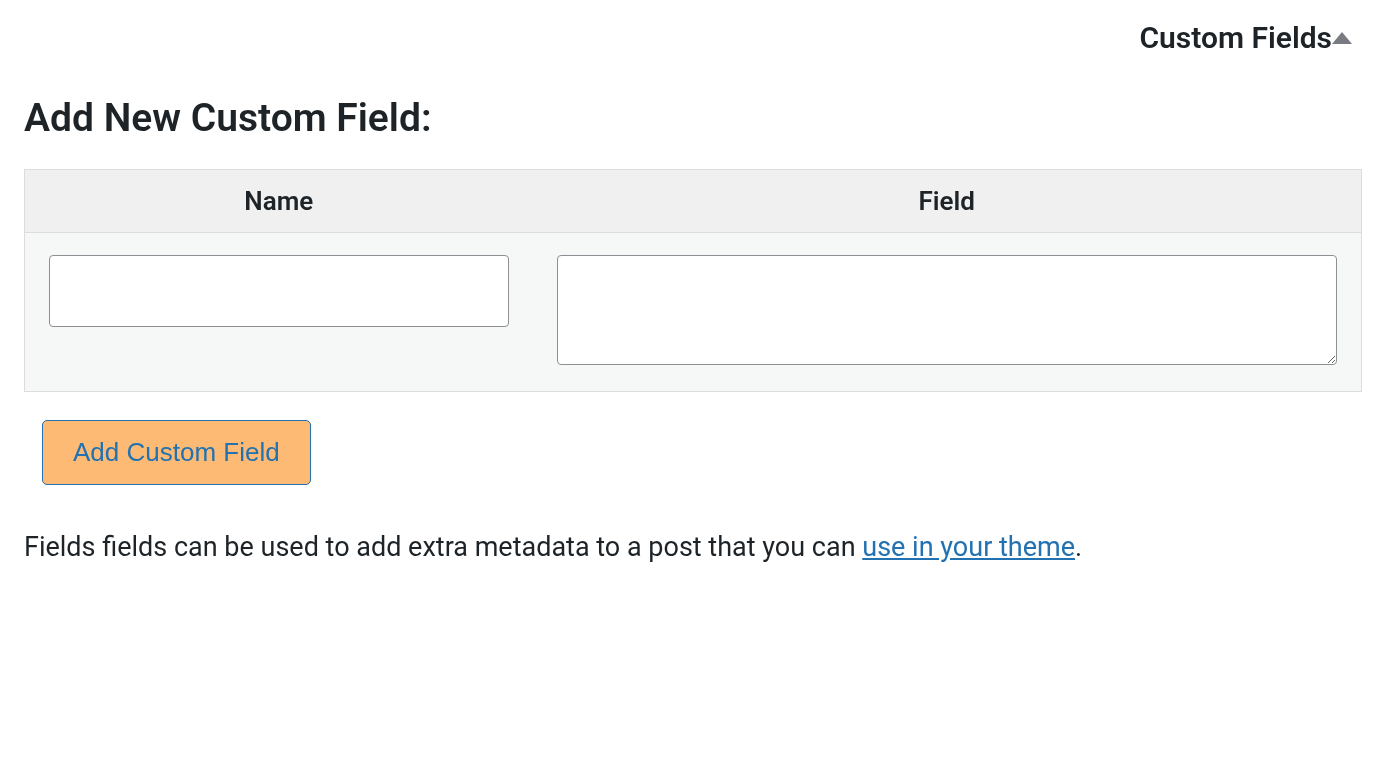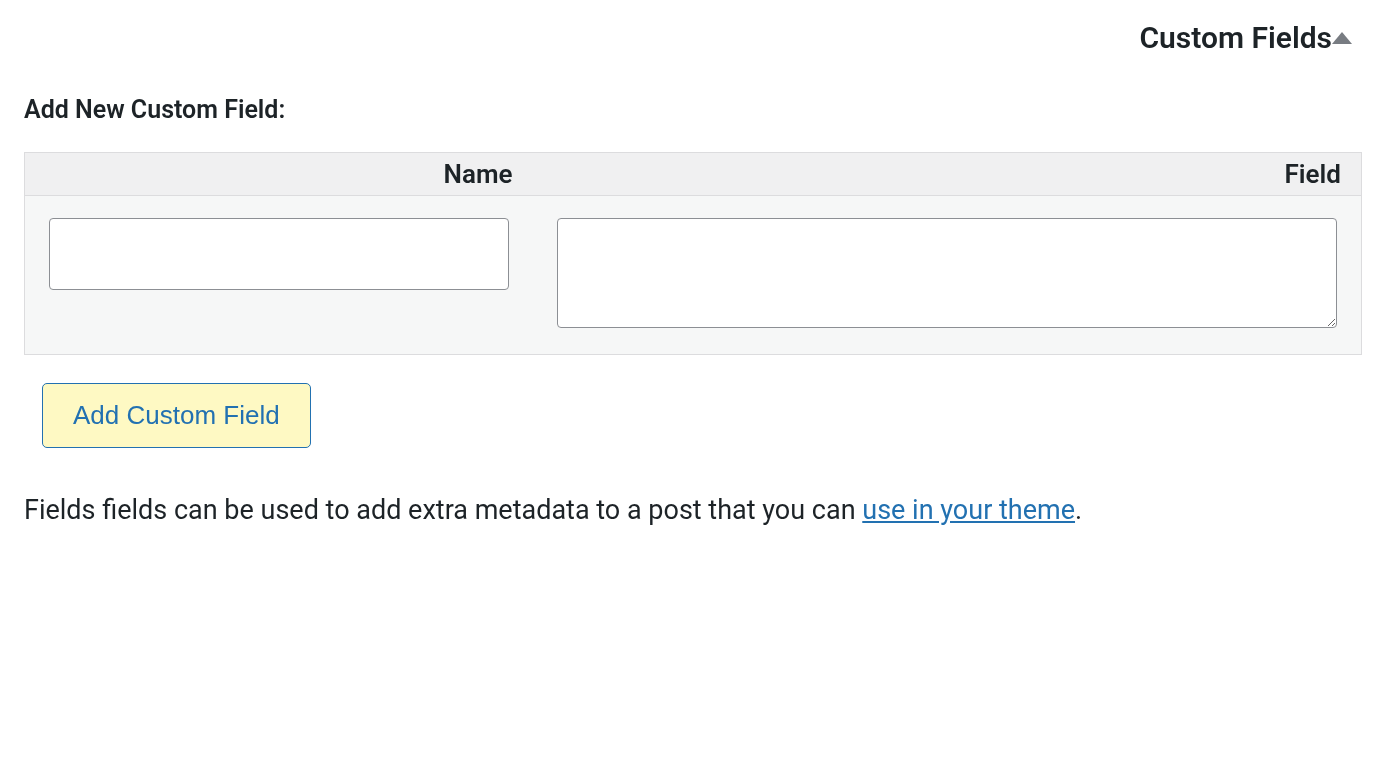--- a/index.html
+++ b/index.html
@@ -28,39 +28,39 @@
     .toggle-icon {
       width: 0;
       height: 0;
       border-left: 10px solid transparent;
       border-right: 10px solid transparent;
       border-bottom: 12px solid #787c82;
       cursor: pointer;
       margin-right: 10px;
     }
     .subheader {
-      font-size: 25px;
+      font-size: 39px;
       font-weight: 600;
       color: #1d2327;
       margin-bottom: 28px;
     }
     .fields-table {
       width: 100%;
       border: 1px solid #dcdcde;
       border-collapse: collapse;
       background: #f6f7f7;
       margin-bottom: 28px;
     }
     .fields-table thead th {
       background: #f0f0f1;
       border-bottom: 1px solid #dcdcde;
-      padding: 6px 20px;
+      padding: 16px 20px;
       font-size: 26px;
       font-weight: 600;
-      text-align: right;
+      text-align: center;
       color: #1d2327;
     }
     .fields-table thead th:first-child {
       width: 38%;
     }
     .fields-table tbody td {
       padding: 22px 24px 22px 24px;
       vertical-align: top;
       background: #f6f7f7;
     }
@@ -81,21 +81,21 @@
       padding: 10px 14px;
       border: 1px solid #8c8f94;
       border-radius: 4px;
       background: #ffffff;
       color: #2c3338;
       resize: both;
       font-family: inherit;
     }
     .add-button {
       display: inline-block;
-      background: #fef9c3;
+      background: #fdba74;
       border: 1.5px solid #2271b1;
       color: #2271b1;
       font-size: 26px;
       font-weight: 400;
       padding: 16px 30px;
       border-radius: 5px;
       cursor: pointer;
       margin-left: 18px;
       margin-bottom: 40px;
     }

